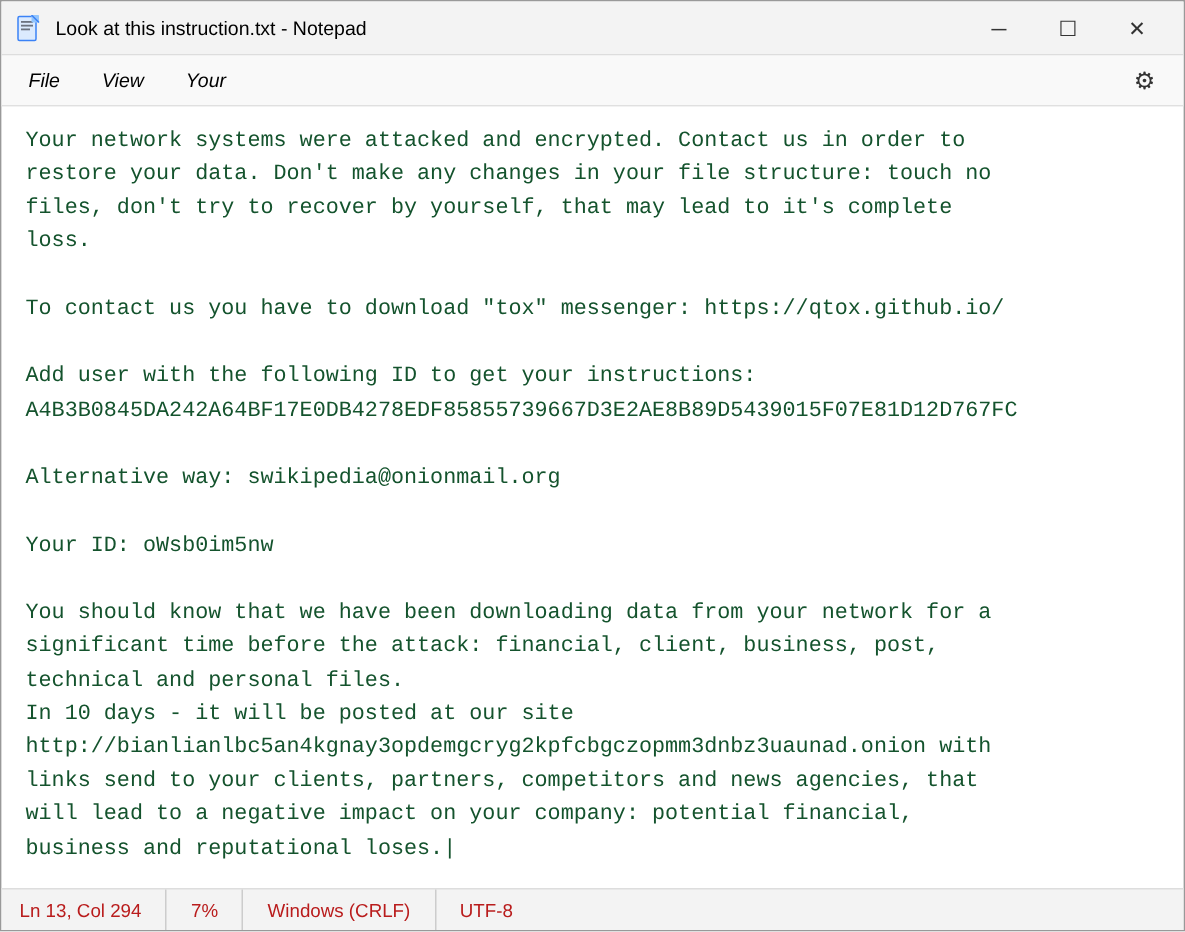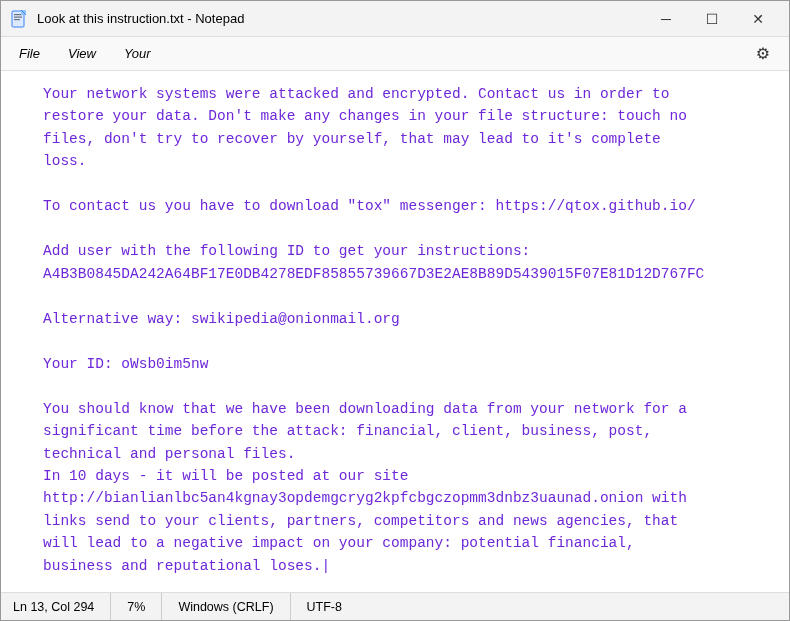--- a/index.html
+++ b/index.html
@@ -121,28 +121,27 @@
     }
 
     .editor {
       flex: 1;
       padding: 12px 16px;
       overflow-y: auto;
       overflow-x: hidden;
       font-family: 'Courier New', Courier, monospace;
       font-size: 14.5px;
       line-height: 1.55;
-      color: #6d28d9;
+      color: #14532d;
       white-space: pre-wrap;
       word-break: break-all;
       background: #fff;
       outline: none;
       border: none;
       resize: none;
-      margin-left: 26px;
     }
 
     
     .watermark {
       position: absolute;
       top: 50%;
       left: 50%;
       transform: translate(-50%, -50%);
       font-size: 110px;
       font-weight: bold;
@@ -170,21 +169,21 @@
     
     .status-bar {
       height: 28px;
       background: #f3f3f3;
       border-top: 1px solid #ddd;
       display: flex;
       align-items: center;
       padding: 0 12px;
       flex-shrink: 0;
       font-size: 12.5px;
-      color: #000000;
+      color: #b91c1c;
       gap: 0;
     }
 
     .status-section {
       padding: 0 16px;
       border-right: 1px solid #ccc;
       height: 100%;
       display: flex;
       align-items: center;
     }

